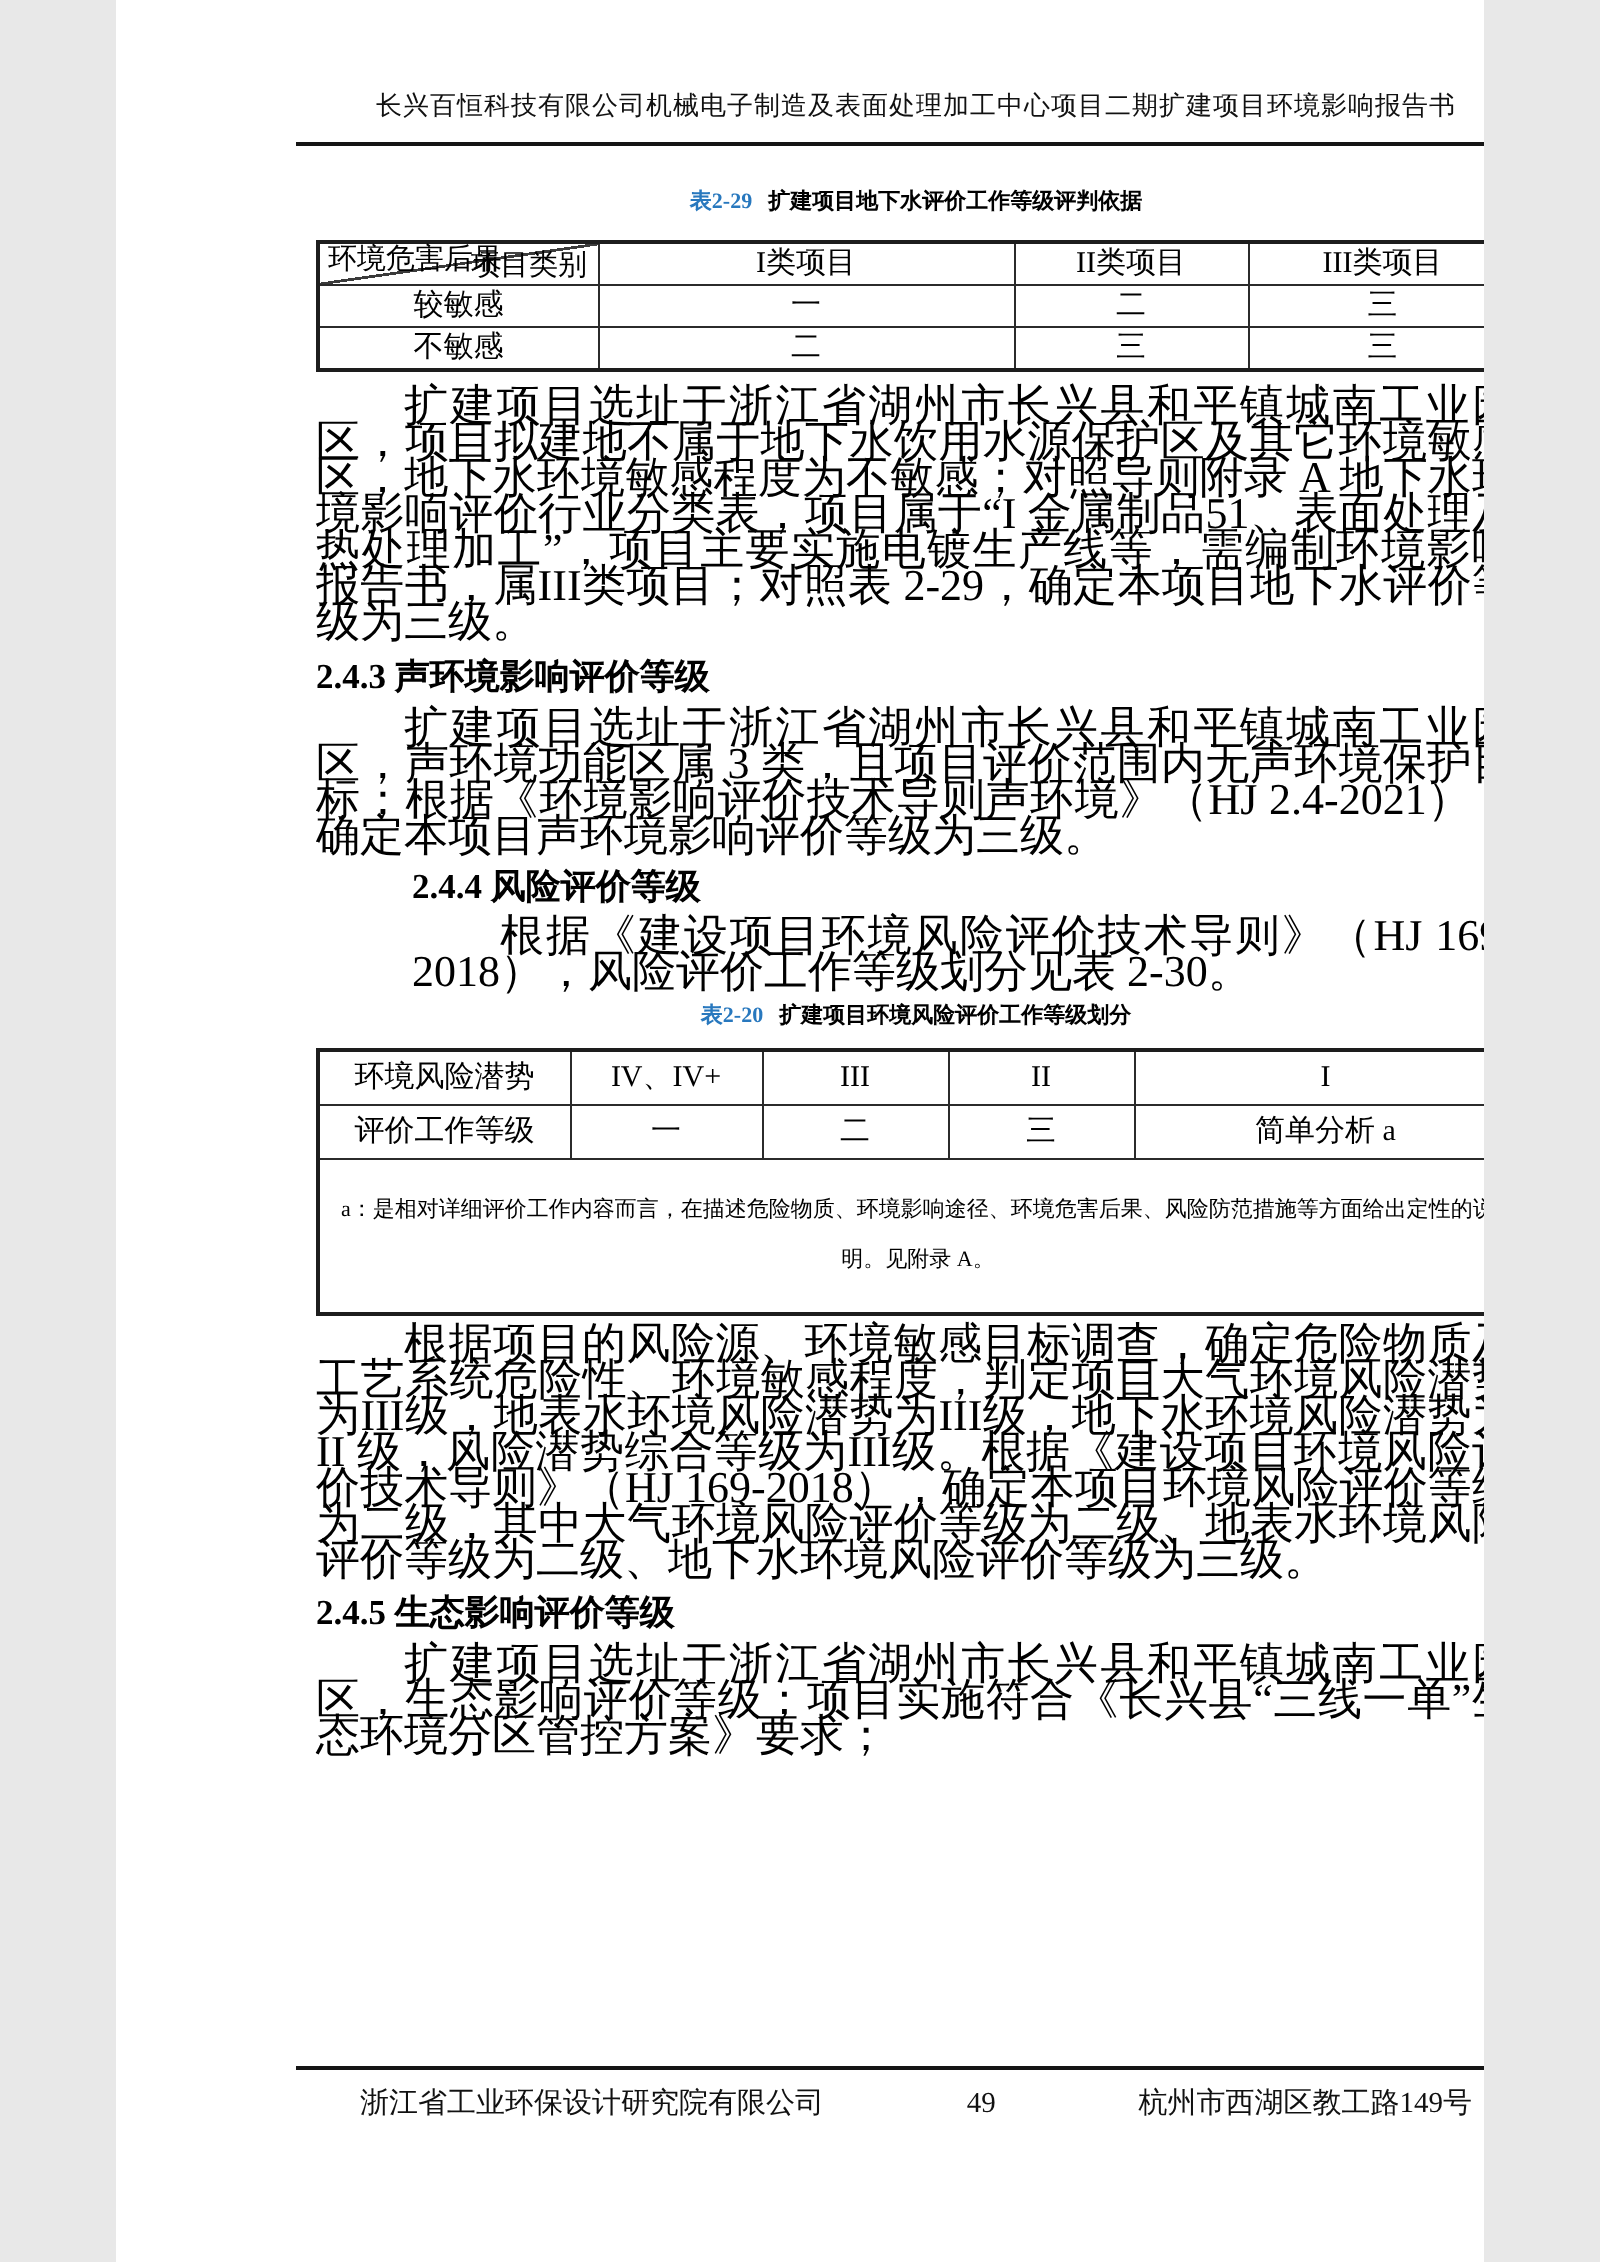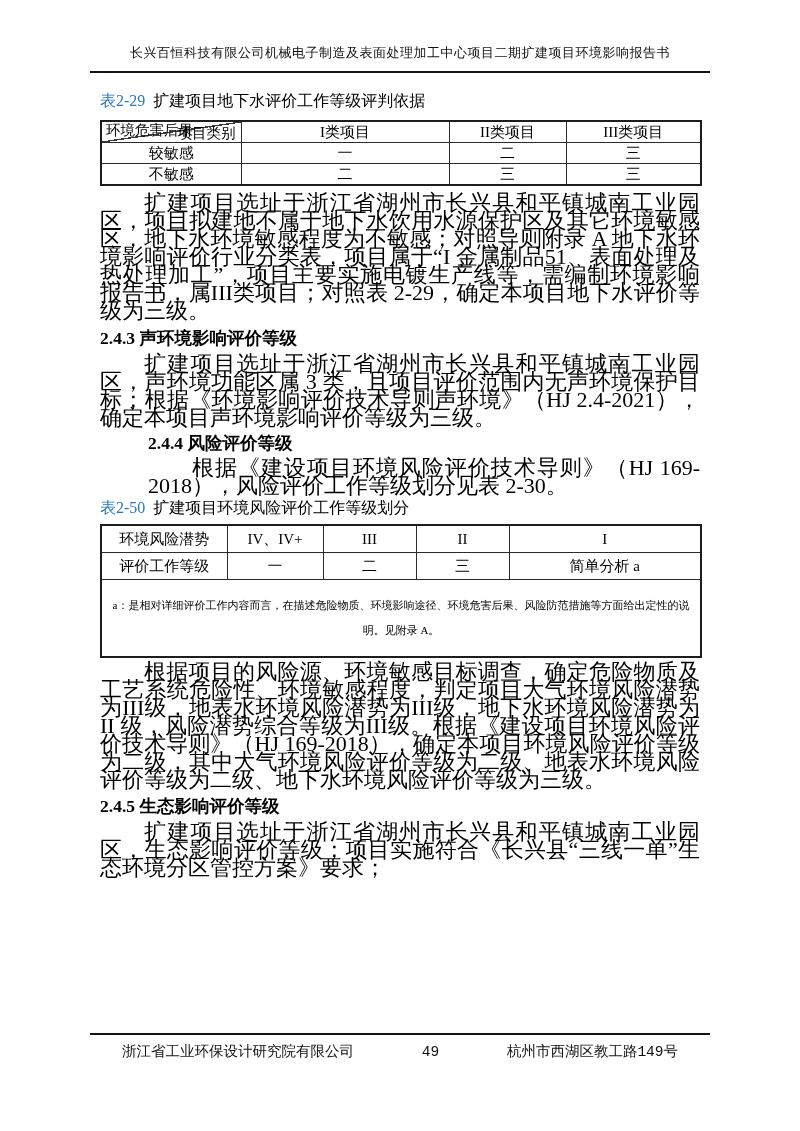--- a/index.html
+++ b/index.html
@@ -1,48 +1,48 @@
 <!DOCTYPE html>
 <html><head>
 <meta charset="utf-8">
 <style>
   html,body{margin:0;padding:0;background:#e8e8e8;}
   .page{
     position:relative;
-    width:800px;height:1131px;
+    width:684px;height:1131px;
     margin:0 auto;
     background:#ffffff;
     font-family:"Liberation Serif","DejaVu Serif",serif;
     color:#000;
     overflow:hidden;
   }
   
   .doc-header{
     position:absolute;top:44px;left:90px;width:620px;
     text-align:center;font-size:13px;letter-spacing:0.5px;
     color:#111;
     padding-bottom:9px;
     border-bottom:2.5px solid #151515;
   }
   
   .doc-footer{
     position:absolute;top:1033px;left:90px;width:620px;
     border-top:2px solid #151515;
     padding-top:7px;
     font-size:14.5px;color:#111;
-    display:flex;align-items:baseline;font-family:Liberation Mono, monospace;
+    display:flex;align-items:baseline;
   }
   .doc-footer .f-left{flex:0 0 auto;padding-left:32px;}
   .doc-footer .f-center{flex:1 1 auto;text-align:center;}
   .doc-footer .f-right{flex:0 0 auto;padding-right:32px;}
   
   .content{position:absolute;top:88px;left:100px;width:600px;}
   .tbl-caption{
     margin-top:2px;height:22px;line-height:22px;
-    text-align:left;font-size:16px;font-weight:normal;
+    text-align:center;font-size:11px;font-weight:bold;
   }
   .tbl-caption .cap-num{color:#2878BE;margin-right:8px;}
   table.doc-table{
     margin-top:8px;
     width:600px;border-collapse:collapse;table-layout:fixed;
     font-size:15px;
   }
   table.doc-table td{
     border:1px solid #2b2b2b;
     text-align:center;vertical-align:middle;
@@ -128,21 +128,21 @@
 
     <div class="para">扩建项目选址于浙江省湖州市长兴县和平镇城南工业园区，项目拟建地不属于地下水饮用水源保护区及其它环境敏感区，地下水环境敏感程度为不敏感；对照导则附录 A 地下水环境影响评价行业分类表，项目属于“I 金属制品51、表面处理及热处理加工”，项目主要实施电镀生产线等，需编制环境影响报告书，属III类项目；对照表 2-29，确定本项目地下水评价等级为三级。</div>
 
     <div class="sec-heading">2.4.3 声环境影响评价等级</div>
     <div class="para mt5">扩建项目选址于浙江省湖州市长兴县和平镇城南工业园区，声环境功能区属 3 类，且项目评价范围内无声环境保护目标；根据《环境影响评价技术导则声环境》（HJ 2.4-2021），确定本项目声环境影响评价等级为三级。</div>
 
     <div class="sec-heading mt4">2.4.4 风险评价等级</div>
     <div class="para mt4">根据《建设项目环境风险评价技术导则》（HJ 169-2018），风险评价工作等级划分见表 2-30。</div>
 
     <div class="tbl-caption mt2">
-      <span class="cap-num">表2-50</span><span>扩建项目环境风险评价工作等级划分</span>
+      <span class="cap-num">表2-20</span><span>扩建项目环境风险评价工作等级划分</span>
     </div>
 
     <table class="doc-table t30" style="margin-top:5px;">
       <colgroup>
           <col style="width:126px">
           <col style="width:96px">
           <col style="width:93px">
           <col style="width:93px">
           <col style="width:192px">
         </colgroup>

